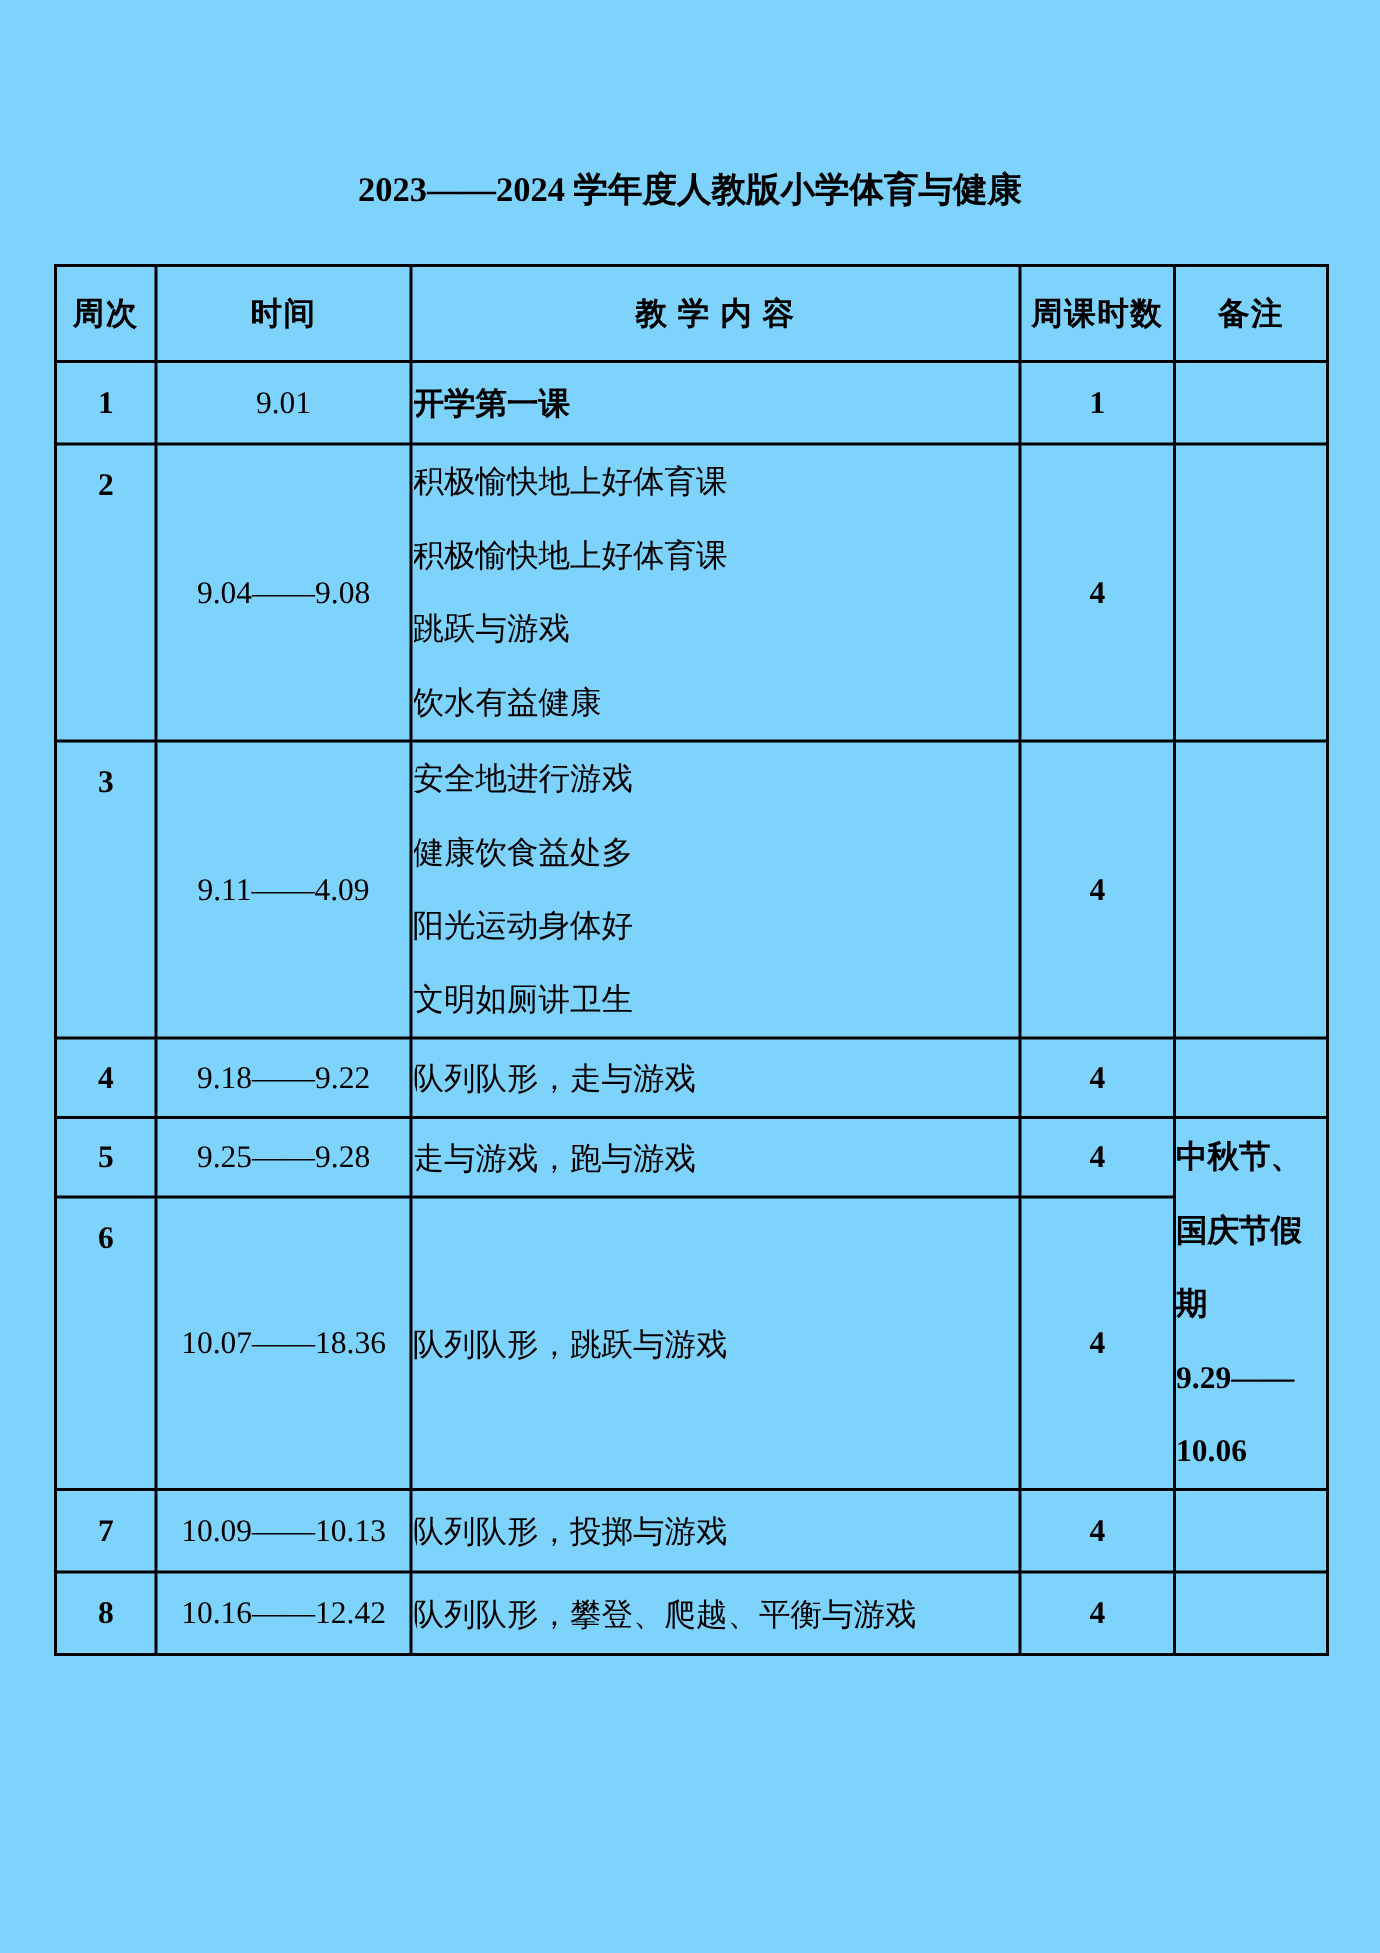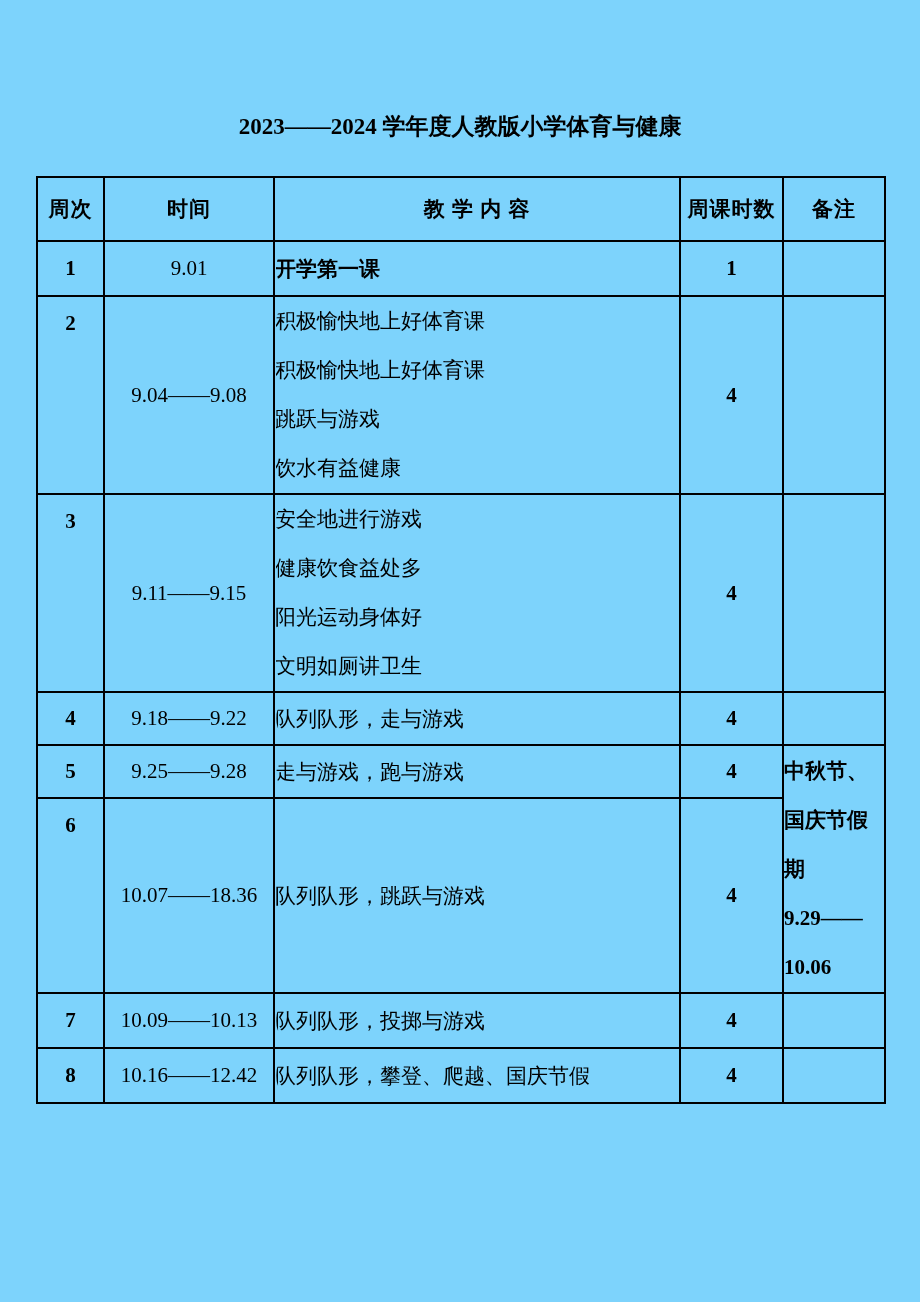--- a/index.html
+++ b/index.html
@@ -140,21 +140,21 @@
         <div class="content-line">积极愉快地上好体育课</div>
         <div class="content-line">跳跃与游戏</div>
         <div class="content-line">饮水有益健康</div>
       </td>
       <td class="hours">4</td>
       <td class="remark"></td>
     </tr>
 
     <tr class="h-tall">
       <td class="week vtop">3</td>
-      <td class="time">9.11——9.15</td>
+      <td class="time">9.11——4.09</td>
       <td class="content">
         <div class="content-line">安全地进行游戏</div>
         <div class="content-line">健康饮食益处多</div>
         <div class="content-line">阳光运动身体好</div>
         <div class="content-line">文明如厕讲卫生</div>
       </td>
       <td class="hours">4</td>
       <td class="remark"></td>
     </tr>
 
@@ -200,21 +200,21 @@
         <div class="content-line">队列队形，投掷与游戏</div>
       </td>
       <td class="hours">4</td>
       <td class="remark"></td>
     </tr>
 
     <tr class="h-r8">
       <td class="week">8</td>
       <td class="time">10.16——12.42</td>
       <td class="content single">
-        <div class="content-line">队列队形，攀登、爬越、国庆节假</div>
+        <div class="content-line">队列队形，攀登、爬越、平衡与游戏</div>
       </td>
       <td class="hours">4</td>
       <td class="remark"></td>
     </tr>
 
   </tbody>
     </table>
 </div>
 
 </body></html>

